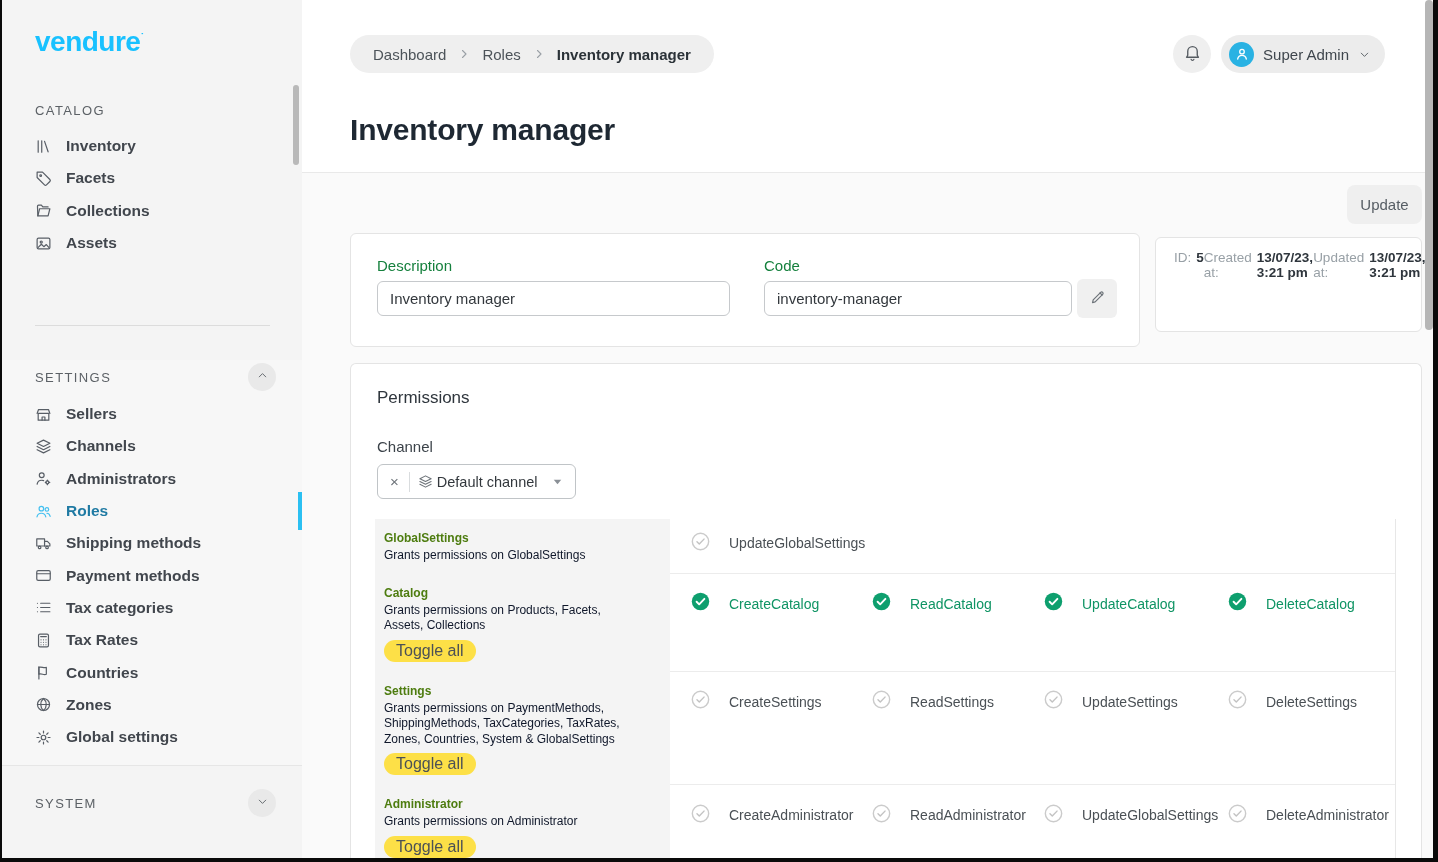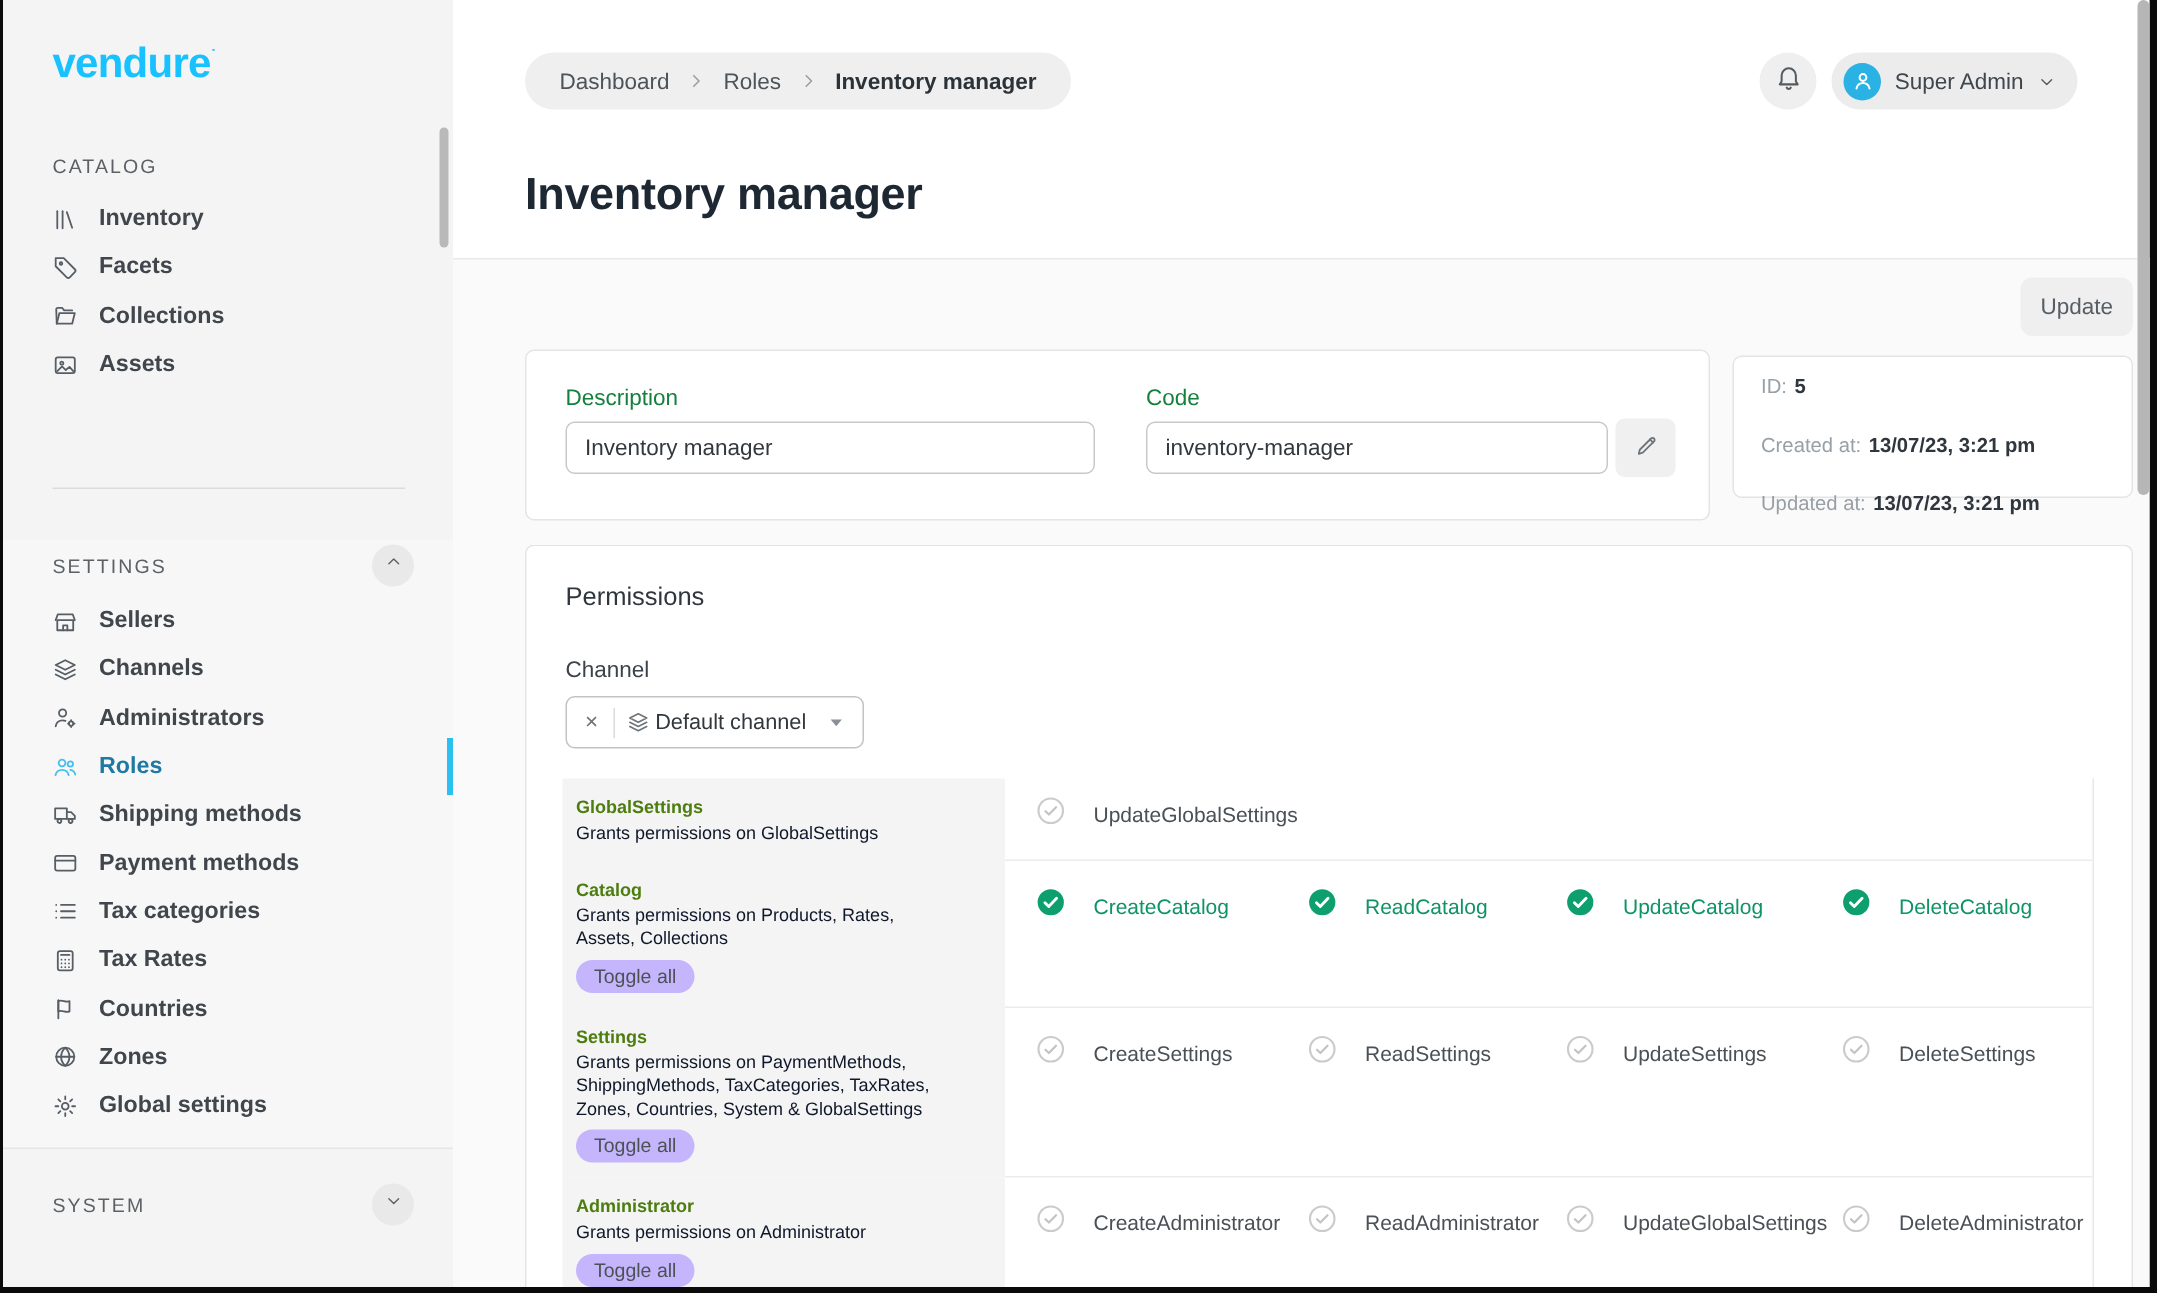--- a/index.html
+++ b/index.html
@@ -45,41 +45,41 @@
   .card { background:#fff; border:1px solid #e4e4e4; border-radius:6px; }
   .detail-card { position:absolute; left:48px; top:60px; width:790px; height:114px; }
   .field-label { font-size:15px; color:#15803d; }
   .lbl-desc { position:absolute; left:26px; top:23px; }
   .lbl-code { position:absolute; left:413px; top:23px; }
   .txt-input { position:absolute; top:47px; height:35px; border:1px solid #c6c9cc; border-radius:6px; padding:0 12px; font-family:inherit; font-size:15px; color:#33383d; background:#fff; }
   .in-desc { left:26px; width:353px; }
   .in-code { left:413px; width:308px; }
   .edit-btn { position:absolute; left:726px; top:45px; width:40px; height:39px; background:#f0f0f0; border:none; border-radius:6px; color:#6e747a; display:flex; align-items:center; justify-content:center; cursor:pointer; }
 
-  .meta-card { position:absolute; left:853px; top:64px; width:267px; height:95px; padding:12px 18px; display:flex; flex-direction:column; justify-content:space-between;gap:24px; }
+  .meta-card { position:absolute; left:853px; top:64px; width:267px; height:95px; padding:12px 18px; display:flex; justify-content:space-between; }
   .meta-row { font-size:13.5px; display:flex; gap:5px; align-items:baseline; }
   .meta-label { color:#98a0a6; }
   .meta-value { color:#2f363d; font-weight:700; }
 
   .perm-card { position:absolute; left:48px; top:190px; width:1072px; height:700px; border-bottom:none; }
   .perm-heading { position:absolute; left:26px; top:24px; font-size:17px; font-weight:500; color:#2f363d; }
   .channel-label { position:absolute; left:26px; top:74px; font-size:15px; color:#3c434a; }
   .channel-select { position:absolute; left:26px; top:100px; width:199px; height:35px; border:1px solid #c0c4c7; border-radius:6px; display:flex; align-items:center; padding:0 10px 0 10px; gap:8px; cursor:pointer; background:#fff; }
   .chip-x { font-size:15px; color:#6e747a; line-height:1; cursor:pointer; padding:0 2px; }
   .chip-div { width:1px; height:20px; background:#d9dcde; }
   .chip-icn { color:#6e747a; display:flex; }
   .channel-text { font-size:14.5px; color:#33383d; flex:1; margin-left:-4px; }
   .select-caret { display:flex; }
 
   .perm-table { position:absolute; left:24px; top:155px; width:1021px; border-right:1px solid #e7e7e7; }
   .perm-row { display:flex; }
   .perm-left { width:295px; background:#f4f4f4; padding:12px 14px 10px 9px; }
   .perm-name { font-size:12px; font-weight:700; color:#4d7c0f; }
   .perm-desc { font-size:12px; color:#0f172a; line-height:15.5px; margin-top:3px; max-width:252px; }
-  .toggle-all { display:inline-block; margin-top:6px; height:22px; line-height:22px; padding:0 12px; background:#c4b5fd; border-radius:12px; font-size:13px; color:#4c5156; cursor:pointer; }
+  .toggle-all { display:inline-block; margin-top:6px; height:22px; line-height:22px; padding:0 12px; background:#fde047; border-radius:12px; font-size:16px; color:#4c5156; cursor:pointer; }
   .perm-right { flex:1; border-bottom:1px solid #ececec; display:grid; grid-template-columns:181px 172px 184px 1fr; align-content:start; padding:20px 0 0 21px; }
   .perm-row.first .perm-right { padding-top:14px; }
   .perm-item { display:flex; align-items:center; gap:19px; height:20px; cursor:pointer; }
   .perm-item .plabel { font-size:14px; color:#4a5055; }
   .perm-item.checked .plabel { color:#0f9464; }
 
   .main-scroll-thumb { position:absolute; right:0px; top:0px; width:8px; height:330px; background:#b6b6b6; border-radius:4px; }
 </style>
 </head>
 <body>
@@ -367,21 +367,21 @@
                 <div class="perm-item">
                   <span><svg viewBox="0 0 20 20" width="19" height="19">
                       <circle cx="10" cy="10" r="8.6" fill="#ffffff" stroke="#cbcbcb" stroke-width="1.5"></circle>
                       <path d="M6.3 10.3l2.4 2.4 5-5.2" stroke="#c3c3c3" stroke-width="1.5" fill="none" stroke-linecap="round" stroke-linejoin="round"></path>
                     </svg></span>
                   <span class="plabel">UpdateGlobalSettings</span>
                 </div>
               </div>
             </div>
             <div class="perm-row" style="min-height: 93px;">
-              <div class="perm-left"><div class="perm-name">Catalog</div><div class="perm-desc">Grants permissions on Products, Rates, Assets, Collections</div><span class="toggle-all">Toggle all</span></div>
+              <div class="perm-left"><div class="perm-name">Catalog</div><div class="perm-desc">Grants permissions on Products, Facets, Assets, Collections</div><span class="toggle-all">Toggle all</span></div>
               <div class="perm-right">
                 <div class="perm-item checked">
                   <span><svg viewBox="0 0 20 20" width="19" height="19">
                       <circle cx="10" cy="10" r="9.2" fill="#0e9f6e"></circle>
                       <path d="M5.9 10.3l2.7 2.7 5.5-5.8" stroke="#ffffff" stroke-width="2" fill="none" stroke-linecap="round" stroke-linejoin="round"></path>
                     </svg></span>
                   <span class="plabel">CreateCatalog</span>
                 </div>
                 <div class="perm-item checked">
                   <span><svg viewBox="0 0 20 20" width="19" height="19">

